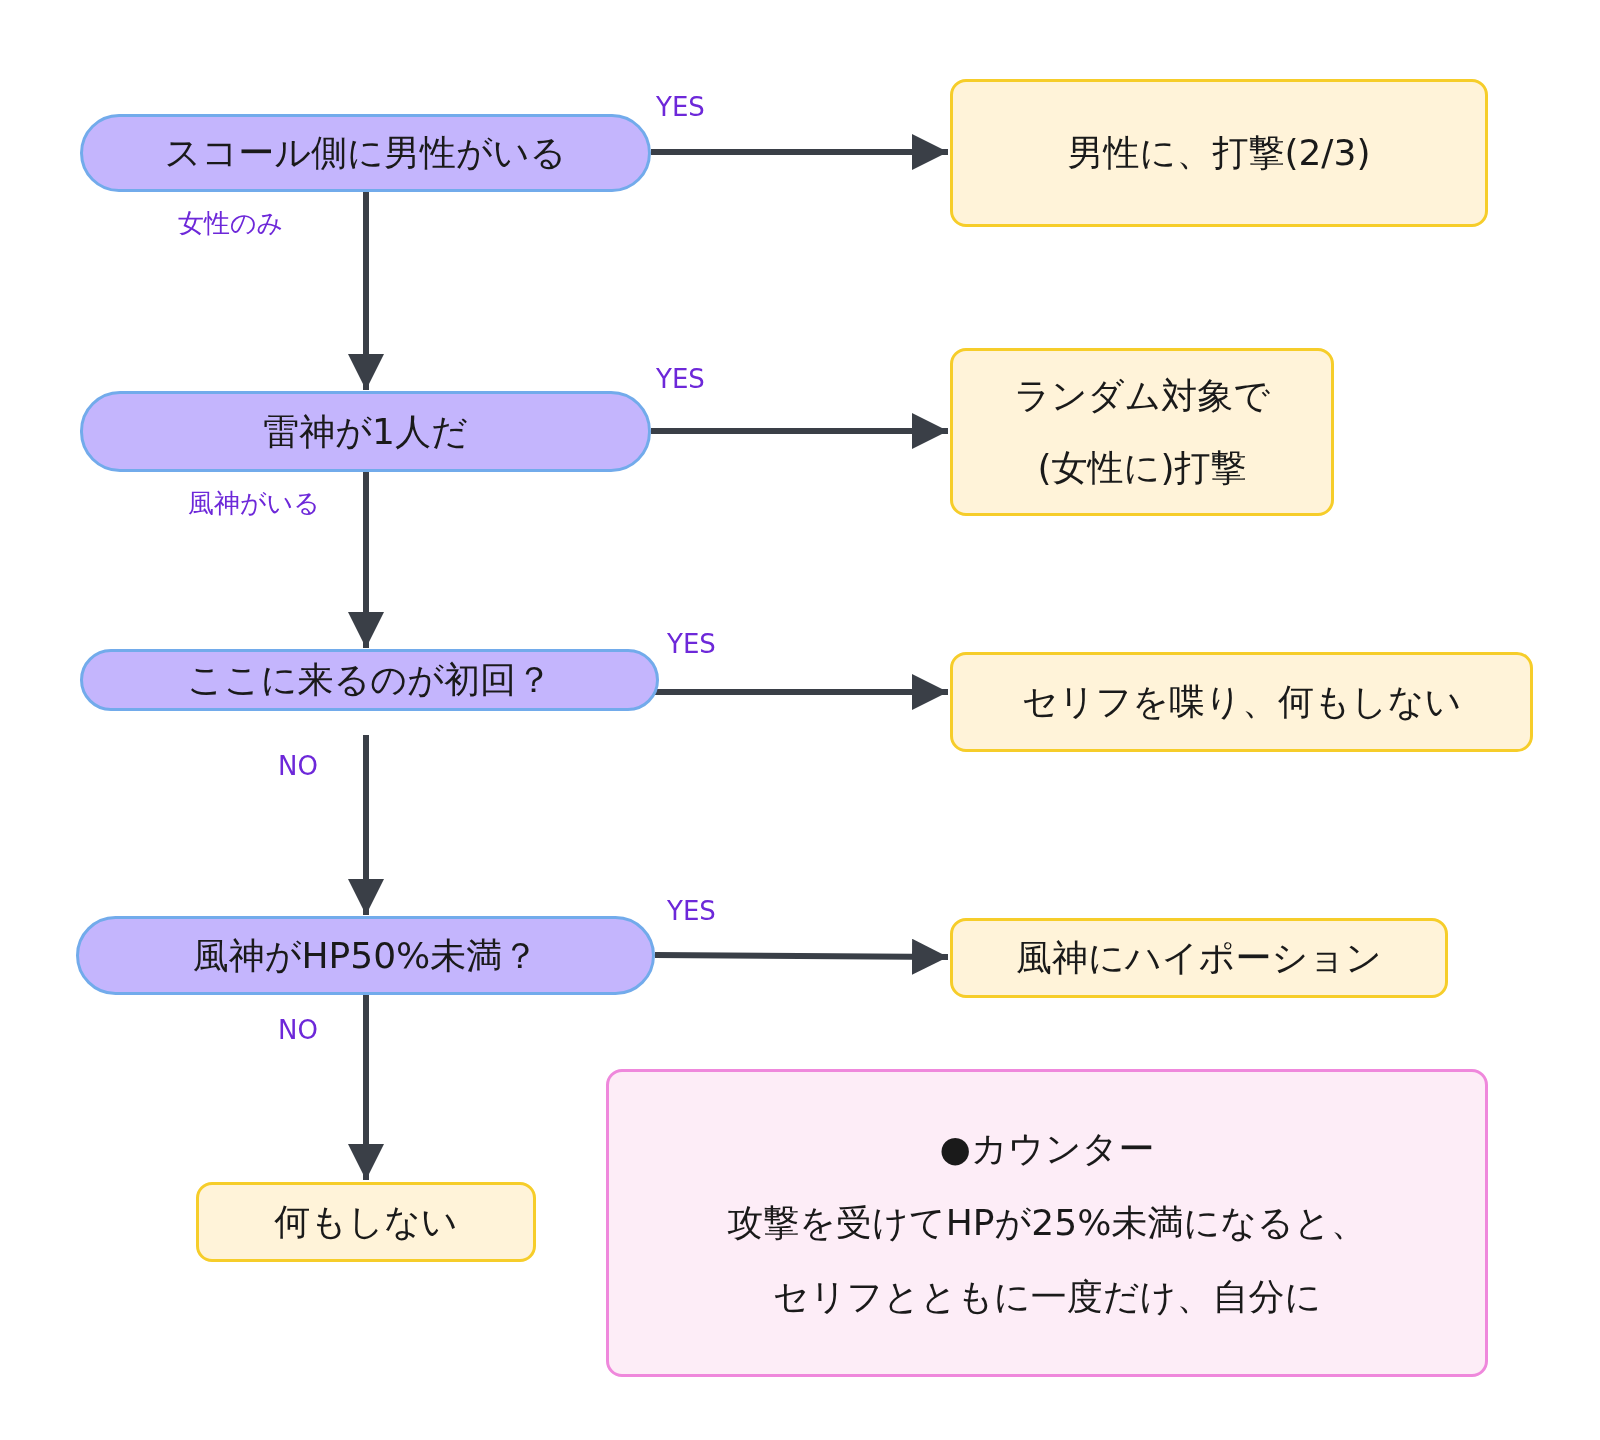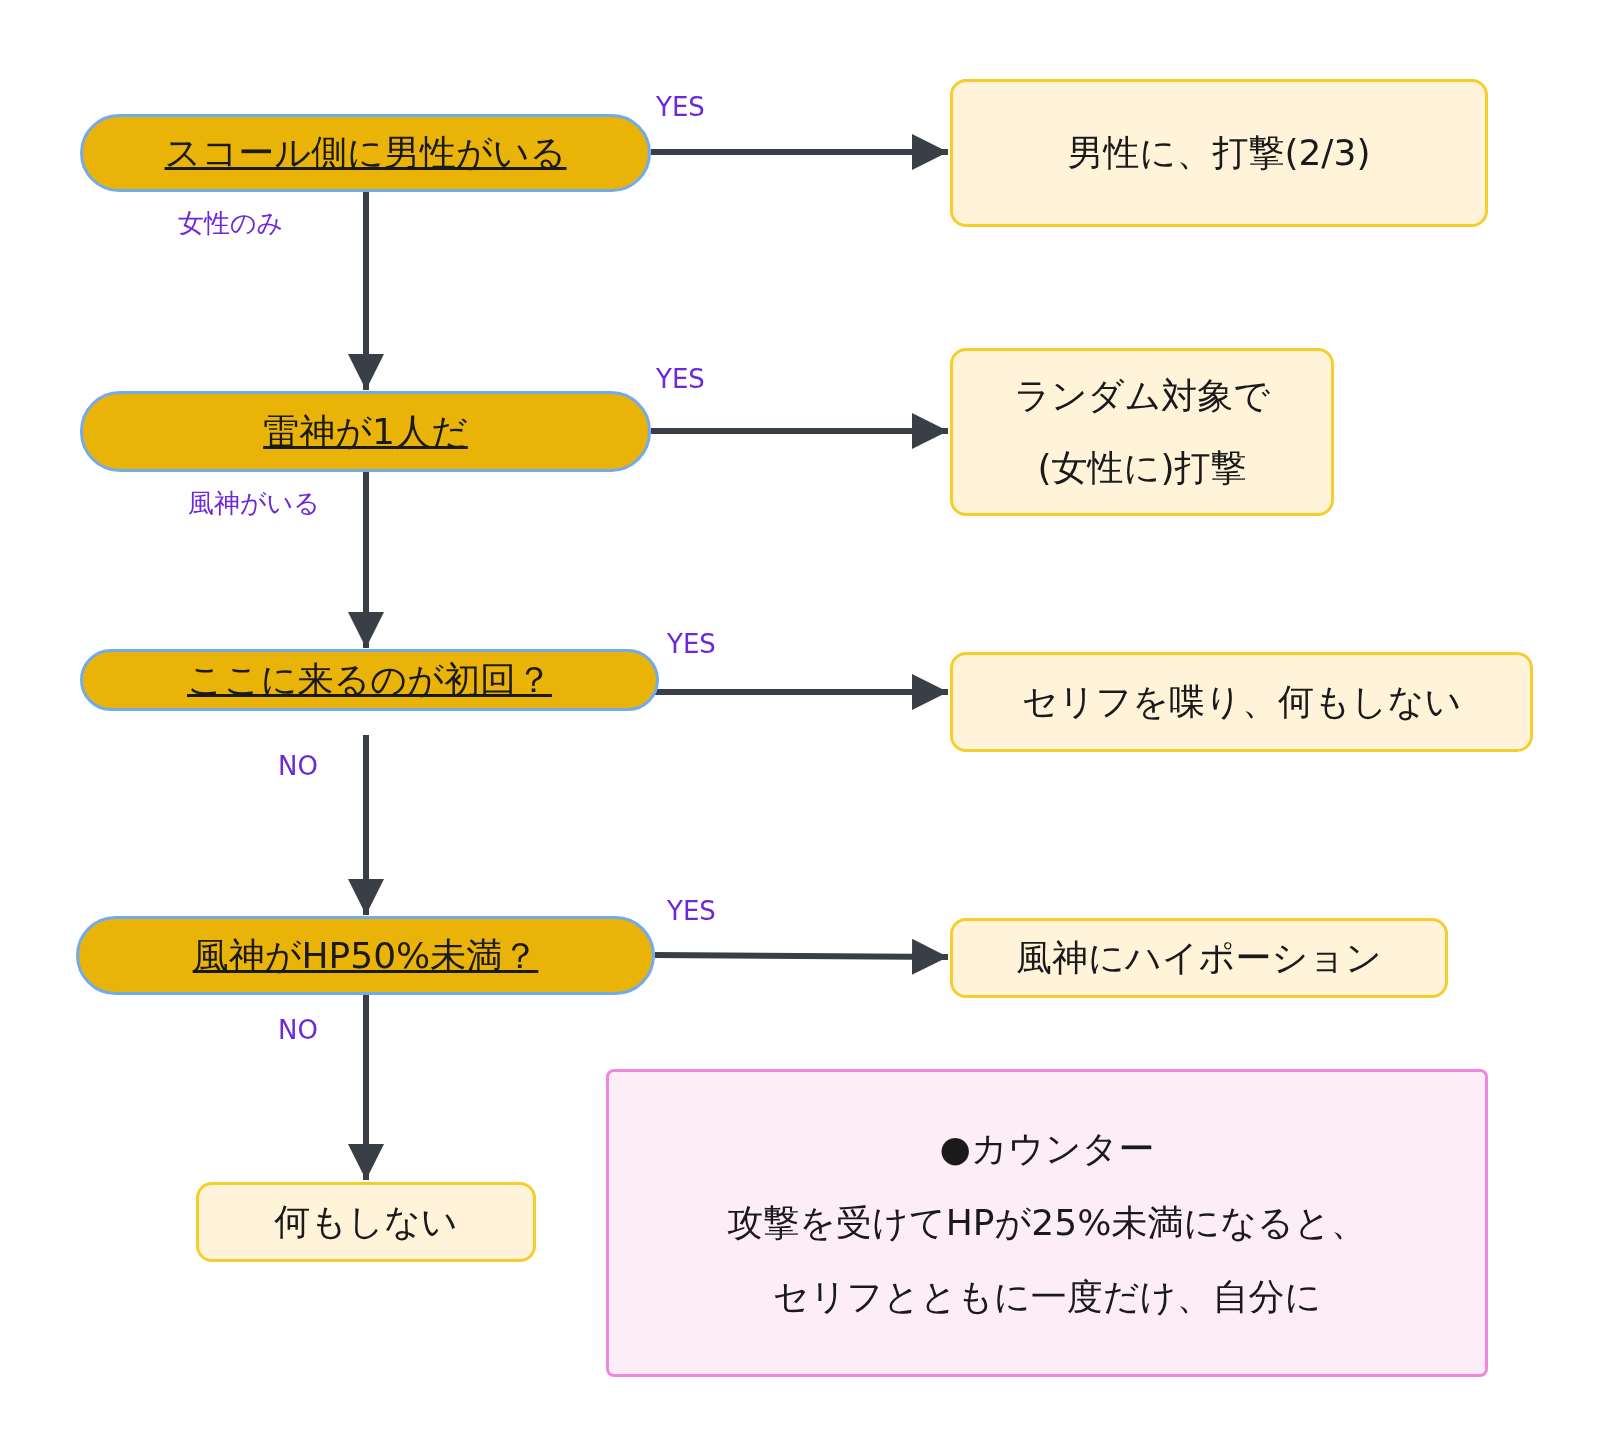--- a/index.html
+++ b/index.html
@@ -26,34 +26,33 @@
       display: flex;
       flex-direction: column;
       align-items: center;
       justify-content: center;
       text-align: center;
       font-size: 36px;
       line-height: 1.0;
       white-space: nowrap;
     }
     .decision {
-      background: #eab308;
+      background: #c4b5fd;
       border: 3px solid #72abeb;
       border-radius: 40px;
-      text-decoration: underline;
     }
     .action {
       background: #fff3d9;
       border: 3px solid #f6cd2a;
       border-radius: 16px;
     }
     .note {
       background: #fdedf7;
       border: 3px solid #ef88dc;
-      border-radius: 8px;
+      border-radius: 16px;
     }
     .line { display: block; }
     .action .line + .line { margin-top: 36px; }
     .note .line + .line { margin-top: 38px; }
     .edge-label {
       position: absolute;
       font-size: 26px;
       line-height: 1;
       white-space: nowrap;
       color: #6d28d9;

